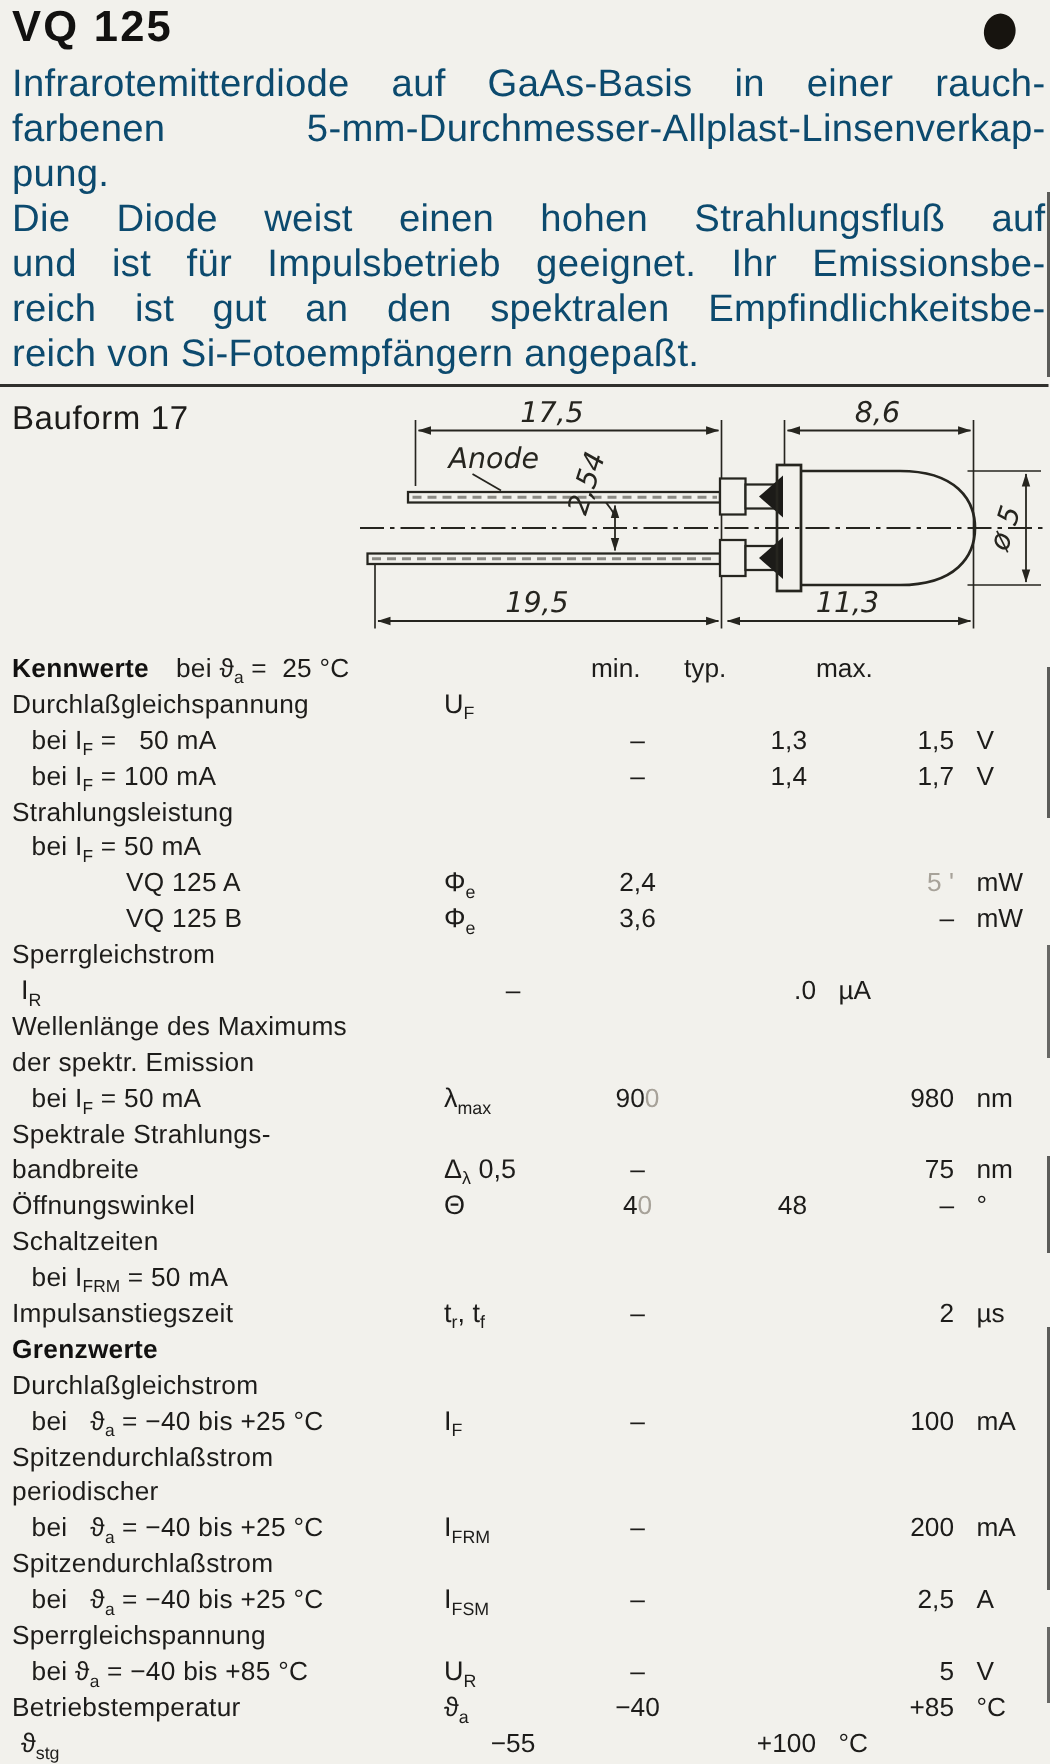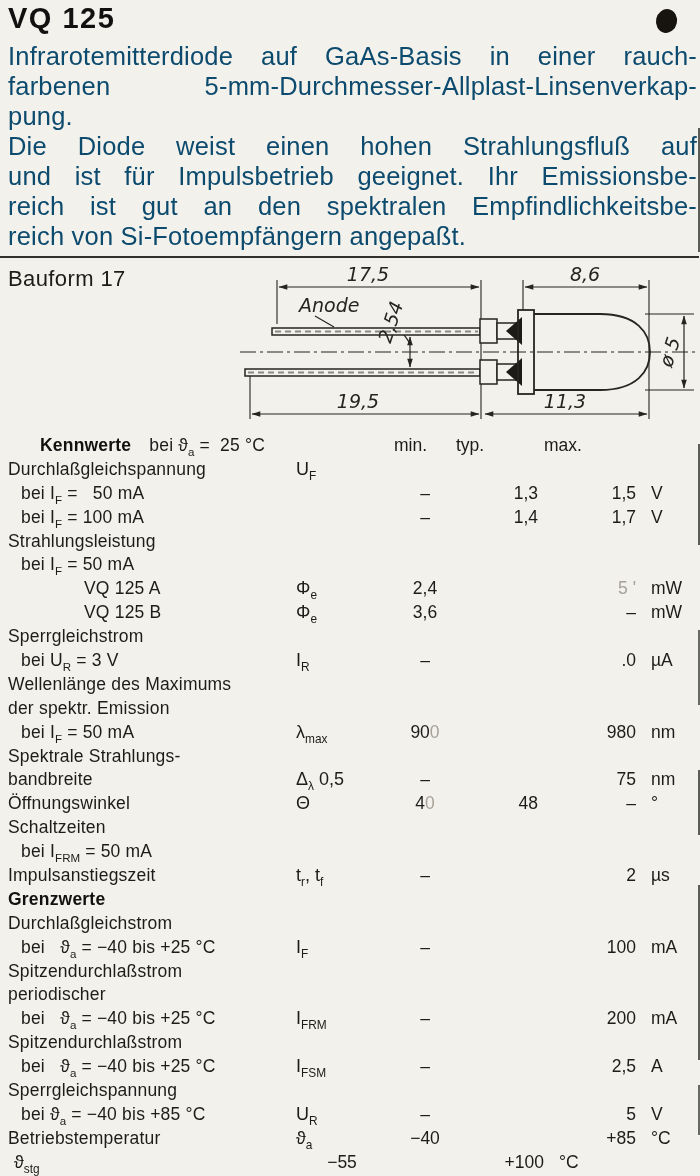--- a/index.html
+++ b/index.html
@@ -44,21 +44,21 @@
   .c-label.ind2 { padding-left:76px; }
   .c-label.bold { font-weight:bold; color:#121110; }
   .c-symbol { font-size:18px; padding-left:6px; white-space:pre; }
   .c-min { text-align:center; }
   .c-typ { text-align:right; padding-right:6px; }
   .c-max { text-align:right; }
   .c-unit { padding-left:15px; }
   sub { font-size:.66em; letter-spacing:0; }
   .faded { color:#a7a299; }
   .thead .c-min, .thead .c-typ, .thead .c-max { text-align:left; }
-  .thead .sect { font-weight:bold; color:#121110;margin-left:32px; }
+  .thead .sect { font-weight:bold; color:#121110; }
   .thead .cond { margin-left:18px; white-space:pre; }
 
   .scan-edge {
     position:absolute; right:0; top:128px; width:2px; height:1048px; opacity:.75;
     background:linear-gradient(to bottom,
       #2a2a28 0%, #2a2a28 11.8%, transparent 11.8%, transparent 30.2%,
       #2a2a28 30.2%, #2a2a28 39.8%, transparent 39.8%, transparent 47.9%,
       #3a3a38 47.9%, #3a3a38 55.1%, transparent 55.1%, transparent 61.3%,
       #2a2a28 61.3%, #2a2a28 67.5%, transparent 67.5%, transparent 72.2%,
       #2a2a28 72.2%, #2a2a28 88.9%, transparent 88.9%, transparent 91.3%,
@@ -209,21 +209,20 @@
       </div>
       <div class="trow">
         <div class="c-label">Sperrgleichstrom</div>
         <div class="c-symbol"></div>
         <div class="c-min"></div>
         <div class="c-typ"></div>
         <div class="c-max"></div>
         <div class="c-unit"></div>
       </div>
       <div class="trow">
-        <div class="c-label ind1">bei U<sub>R</sub> = 3 V</div>
         <div class="c-symbol">I<sub>R</sub></div>
         <div class="c-min">–</div>
         <div class="c-typ"></div>
         <div class="c-max">.0</div>
         <div class="c-unit">µA</div>
       </div>
       <div class="trow">
         <div class="c-label">Wellenlänge des Maximums</div>
         <div class="c-symbol"></div>
         <div class="c-min"></div>

